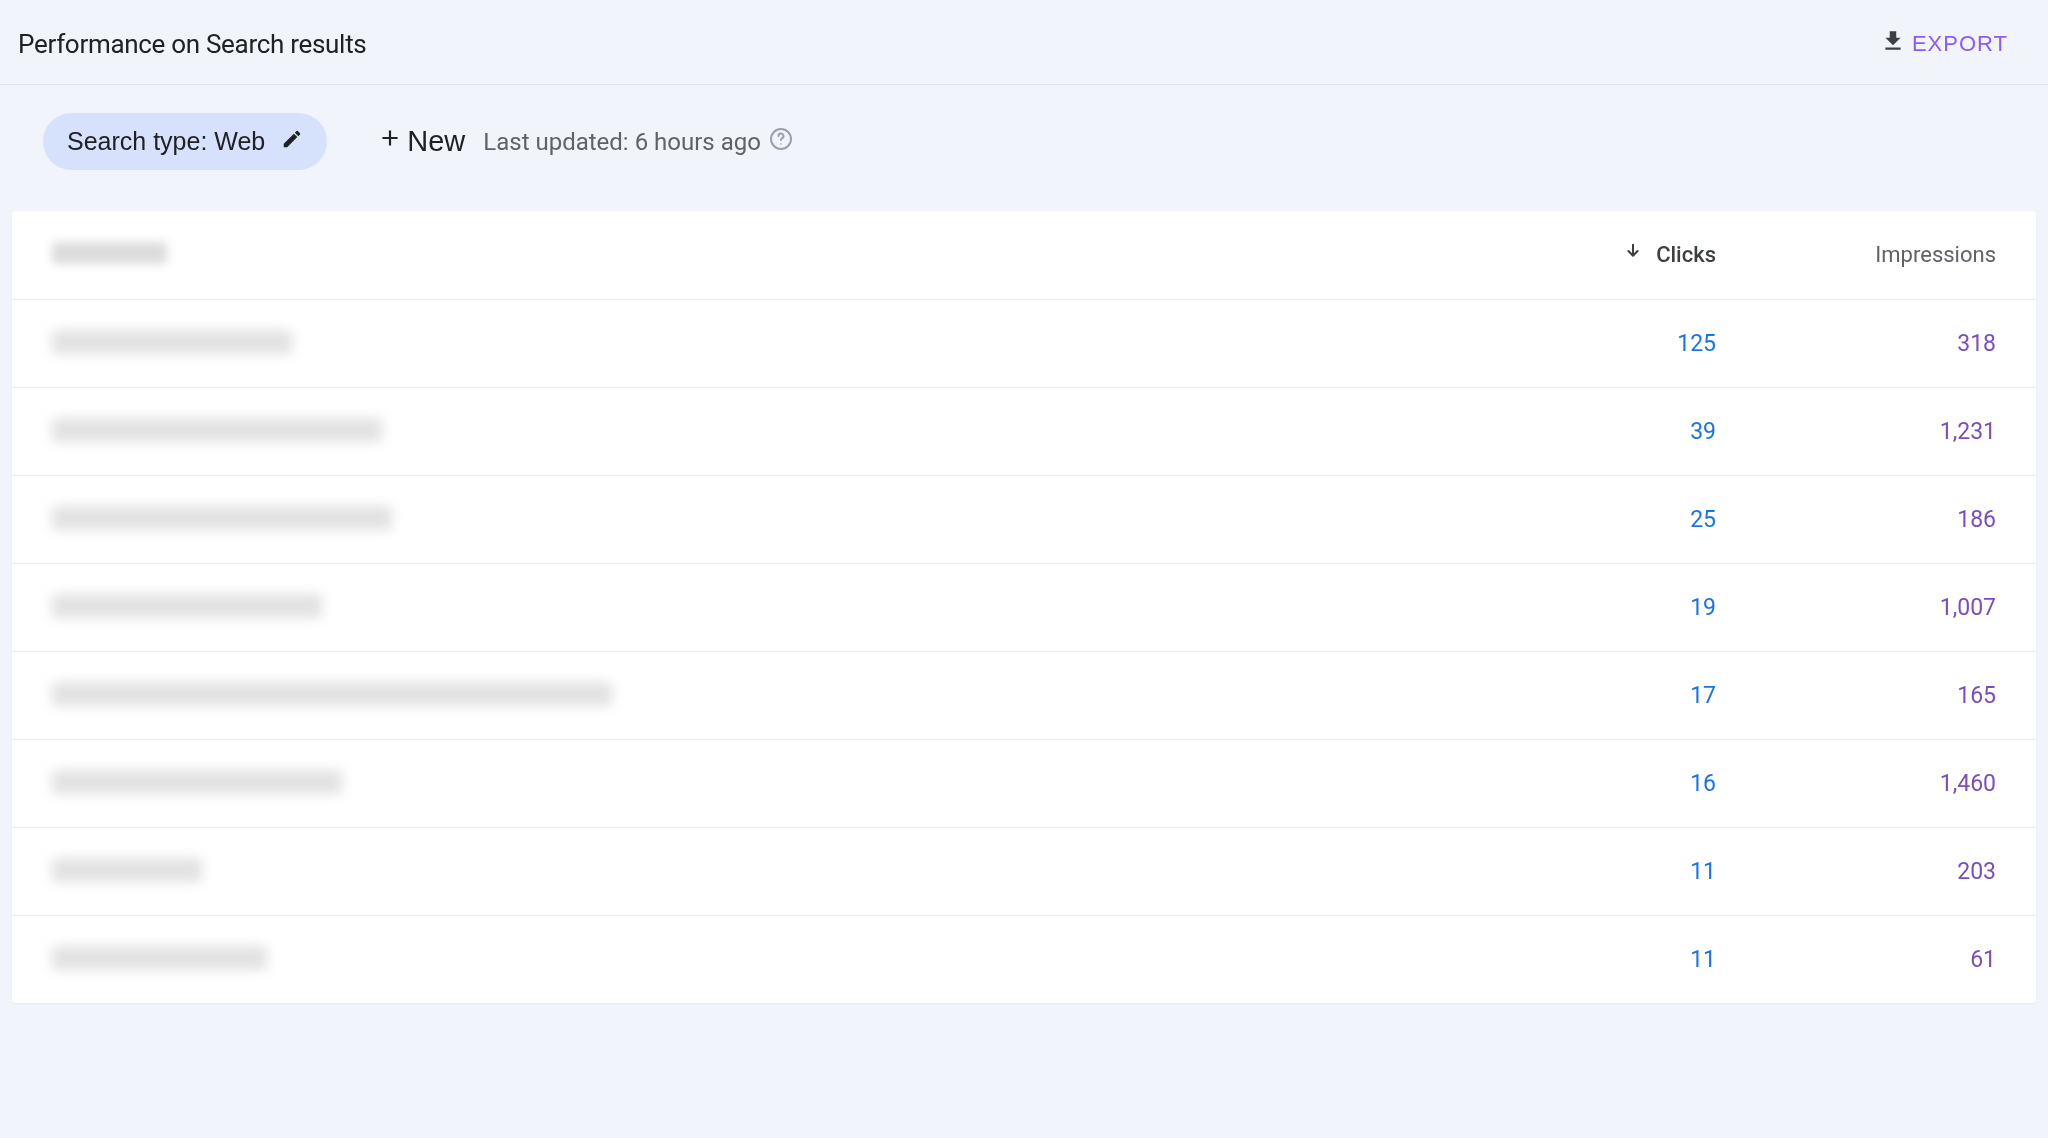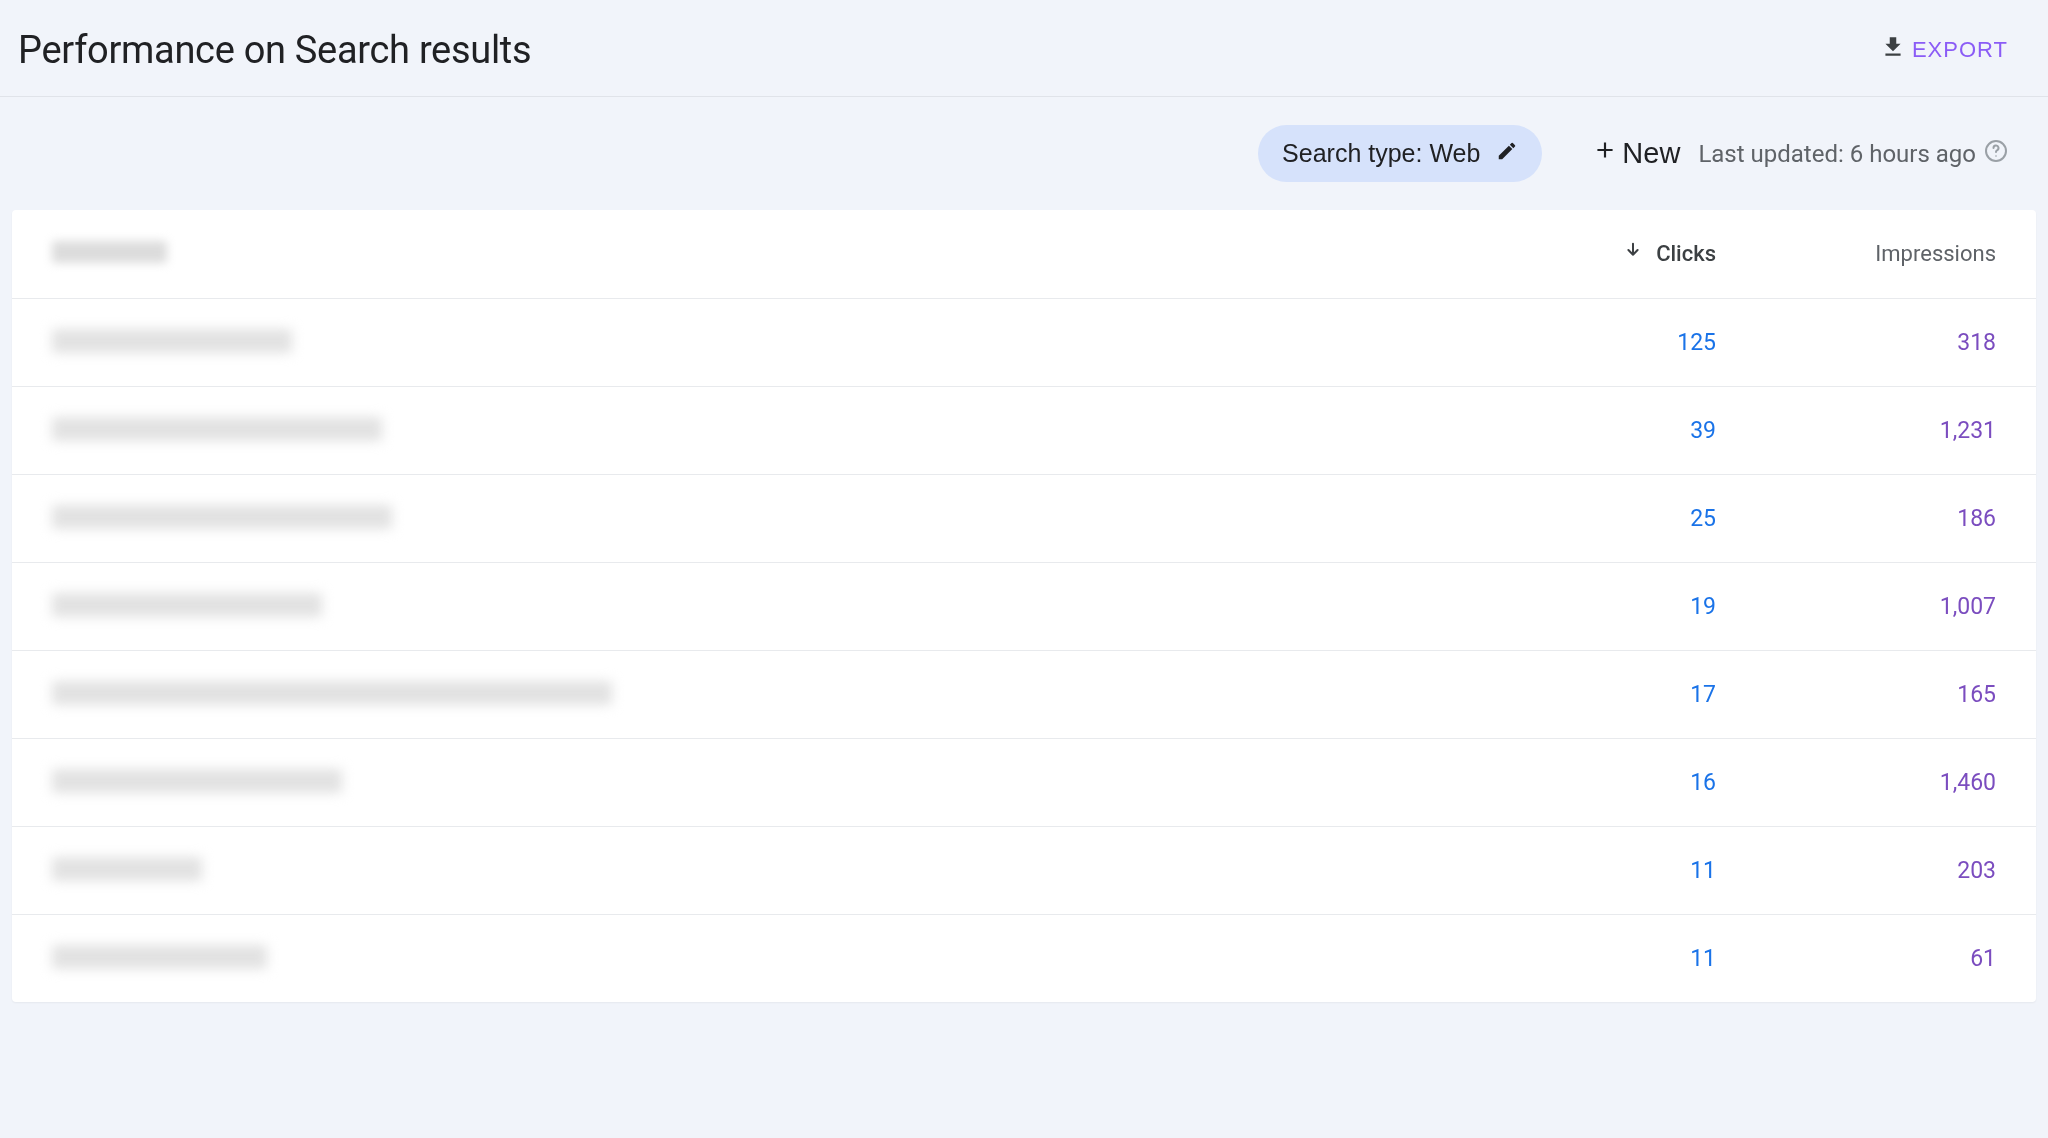--- a/index.html
+++ b/index.html
@@ -19,21 +19,21 @@
     padding: 0;
   }
   .header {
     display: flex;
     justify-content: space-between;
     align-items: center;
     padding: 28px 40px 24px 18px;
     border-bottom: 1px solid #e0e3e9;
   }
   .page-title {
-    font-size: 38px;
+    font-size: 26px;
     font-weight: 400;
     color: #202124;
     letter-spacing: -0.3px;
   }
   .export-btn {
     display: flex;
     align-items: center;
     gap: 6px;
     background: none;
     border: none;
@@ -45,21 +45,22 @@
   }
   .export-btn svg {
     width: 26px;
     height: 26px;
     fill: #3c4043;
   }
   .filters-row {
     display: flex;
     align-items: center;
     padding: 28px 40px 28px 19px;
-    justify-content: flex-end;
+    justify-content: flex-start;
+    margin-left: 24px;
   }
   .filters-left {
     display: flex;
     align-items: center;
     gap: 20px;
   }
   .filter-chip {
     display: flex;
     align-items: center;
     gap: 16px;
@@ -102,21 +103,21 @@
   }
   .last-updated svg {
     width: 24px;
     height: 24px;
     fill: none;
     stroke: #9aa0a6;
     stroke-width: 2;
   }
   .table-wrap {
     background: #fff;
-    margin: 0 12px;
+    margin: 13px 12px;
     border-radius: 4px;
     box-shadow: 0 1px 2px rgba(0,0,0,0.05);
     overflow: hidden;
   }
   table {
     width: 100%;
     border-collapse: collapse;
   }
   th, td {
     padding: 0 40px;

